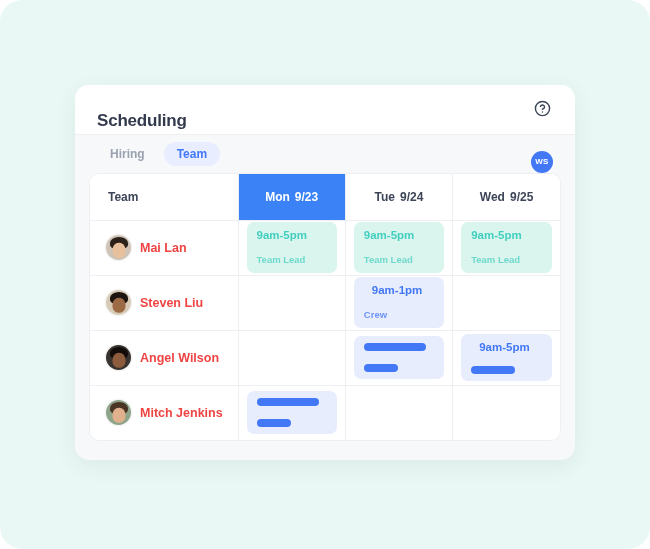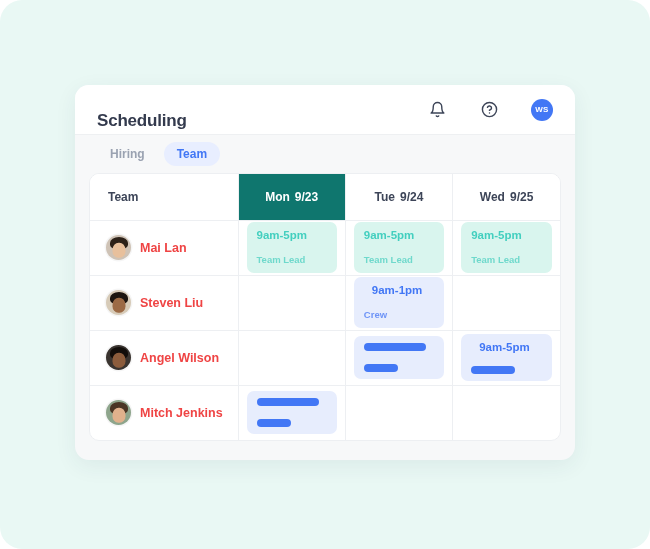--- a/index.html
+++ b/index.html
@@ -52,20 +52,21 @@
     color: #333a4d;
     letter-spacing: -0.2px;
     margin-top: 22px;
   }
 
   .header-actions {
     margin-left: auto;
     display: flex;
     align-items: center;
     gap: 32px;
+    flex-direction: column;
   }
 
   .icon-btn {
     width: 20px;
     height: 20px;
     display: flex;
     align-items: center;
     justify-content: center;
     color: #3d4558;
     cursor: pointer;
@@ -145,21 +146,21 @@
   }
 
   th.col-team {
     text-align: left;
     padding-left: 18px;
     width: 148px;
     color: #3d4558;
   }
 
   th.today {
-    background: #0f766e;
+    background: #3b82f6;
     color: #ffffff;
   }
 
   th .date-sep { display: inline-block; width: 5px; }
 
   td {
     height: 55px;
     padding: 0 8px;
   }
 

